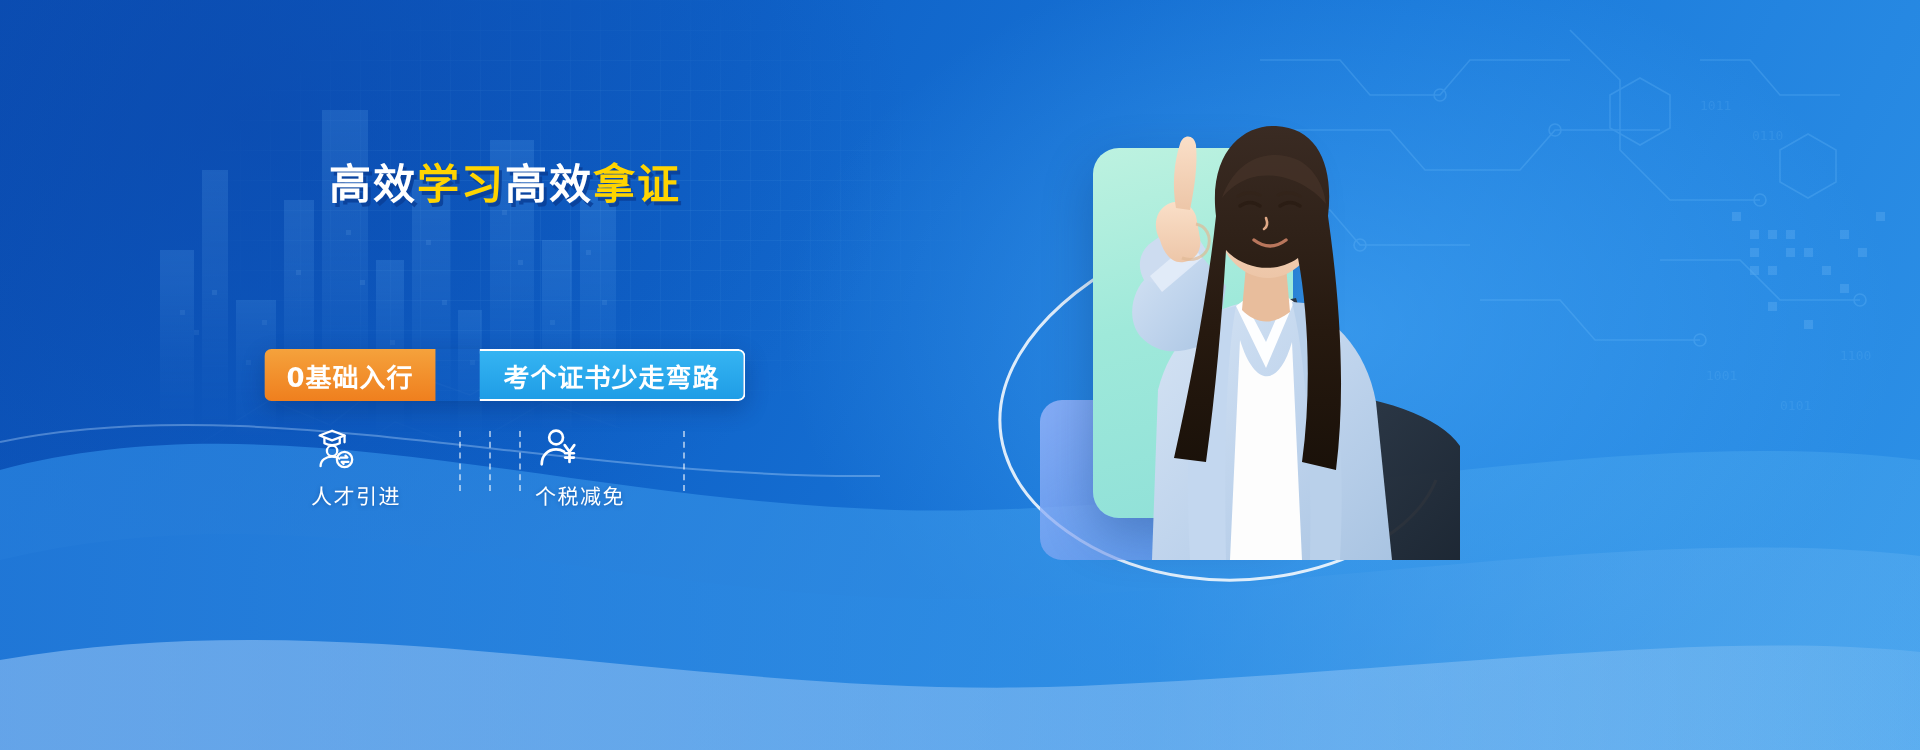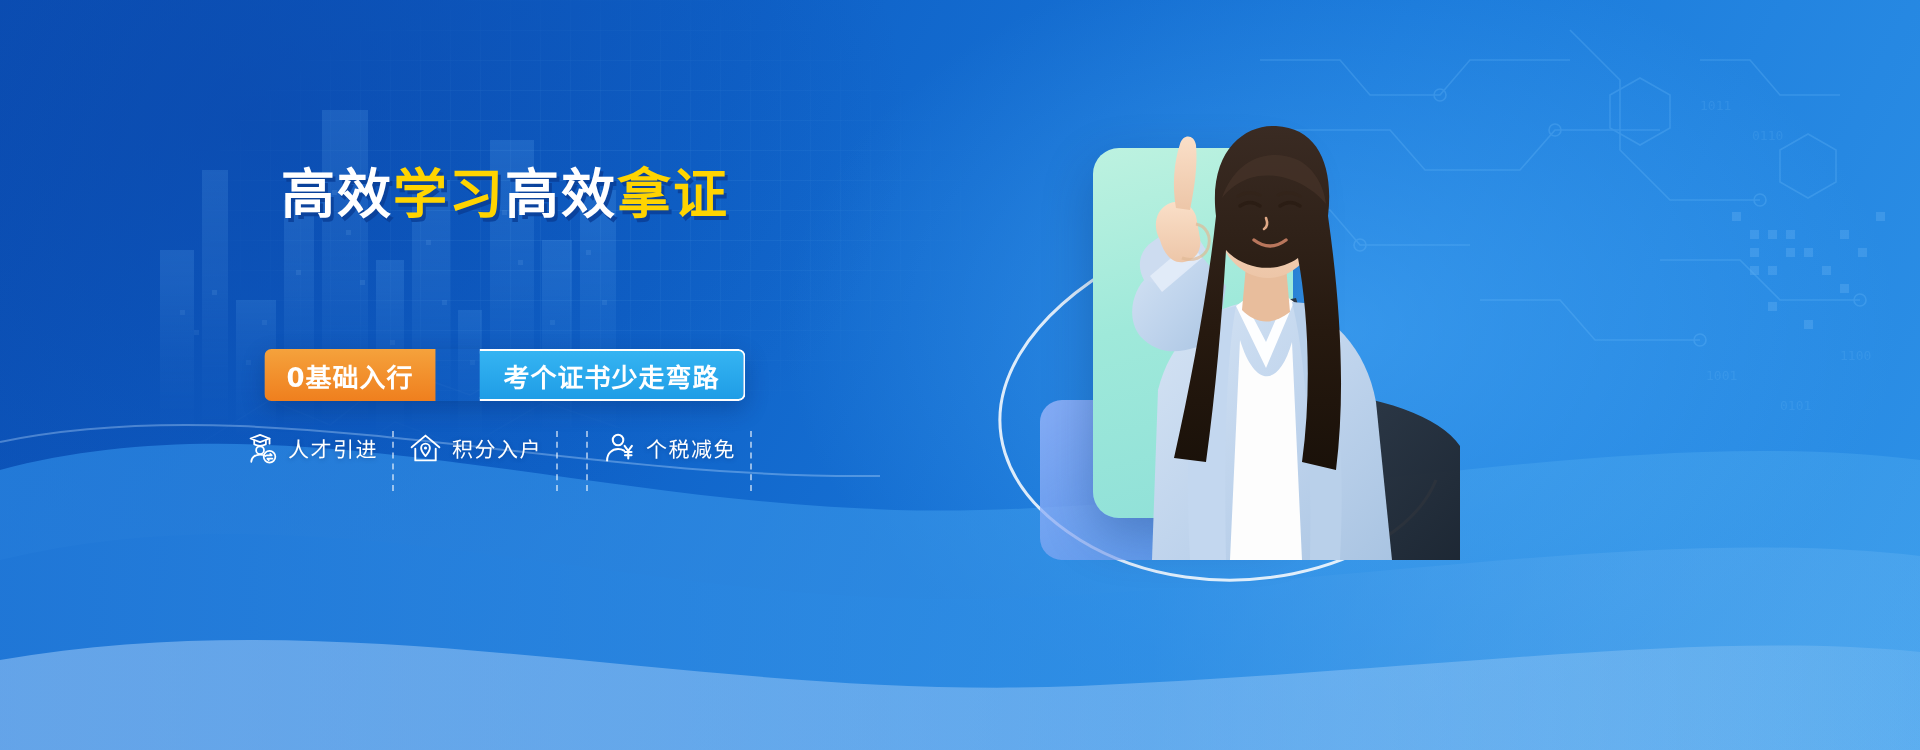--- a/index.html
+++ b/index.html
@@ -51,21 +51,21 @@
   }
 
   
   .person{position:absolute;left:1040px;top:90px;width:420px;height:470px;}
 
   
   .copy{position:absolute;left:0;top:0;width:1010px;height:750px;}
 
   .kicker{
     position:absolute;left:0;right:0;top:150px;text-align:center;
-    font-size:54px;font-weight:700;letter-spacing:2px;color:#ffffff;
+    font-size:42px;font-weight:700;letter-spacing:2px;color:#ffffff;
     text-shadow:3px 4px 0 rgba(9,62,150,.85);
     white-space:nowrap;
   }
   .kicker .hl{color:#ffd400;}
 
   .headline{
     position:absolute;left:0;right:0;top:212px;text-align:center;white-space:nowrap;
     font-size:96px;font-weight:800;font-style:italic;letter-spacing:4px;color:#ffffff;
     text-shadow:
        4px 5px 0 #1657c4,
@@ -97,21 +97,21 @@
     border:2px solid #ffffff;border-left:none;
     border-radius:0 7px 7px 0;
   }
 
   
   .features{
     position:absolute;left:50%;transform:translateX(-50%);top:425px;
     display:flex;align-items:flex-start;
   }
   .feat{
-    width:134px;display:flex;align-items:center;gap:9px;
+    width:134px;display:flex;flex-direction:column;gap:9px;
   }
   .feat .ico{width:46px;height:46px;display:block;}
   .feat .lbl{font-size:21px;color:#ffffff;letter-spacing:1.5px;font-weight:400;
              text-shadow:0 1px 4px rgba(4,40,100,.35);white-space:nowrap;}
   .divider{
     width:0;height:60px;margin:6px 14px 0;align-self:flex-start;
     border-left:2px dashed rgba(255,255,255,.55);
   }
 </style>
 </head>
@@ -328,31 +328,20 @@
             <circle cx="35" cy="36" r="8"></circle>
             <path d="M31 34 H38 L36 32"></path>
             <path d="M39 38.5 H32 L34 40.5"></path>
           </g>
         </svg>
         <span class="lbl">人才引进</span>
       </div>
 
       <div class="divider"></div>
 
-      <div class="feat">
-        <svg class="ico" viewBox="0 0 48 48" aria-hidden="true">
-          <g fill="none" stroke="#ffffff" stroke-width="2.6" stroke-linecap="round" stroke-linejoin="round">
-            <path d="M5 23 L24 7 L43 23"></path>
-            <path d="M10 25 V41 H38 V25"></path>
-            <path d="M24 18 C27.3 18 30 20.7 30 24 C30 28.2 24 35 24 35 C24 35 18 28.2 18 24 C18 20.7 20.7 18 24 18 Z"></path>
-            <circle cx="24" cy="24" r="2.2" fill="#ffffff" stroke="none"></circle>
-          </g>
-        </svg>
-        <span class="lbl">积分入户</span>
-      </div>
 
       <div class="divider"></div>
 
 
       <div class="divider"></div>
 
       <div class="feat">
         <svg class="ico" viewBox="0 0 48 48" aria-hidden="true">
           <g fill="none" stroke="#ffffff" stroke-width="2.8" stroke-linecap="round" stroke-linejoin="round">
             <circle cx="22" cy="13" r="7.2"></circle>

